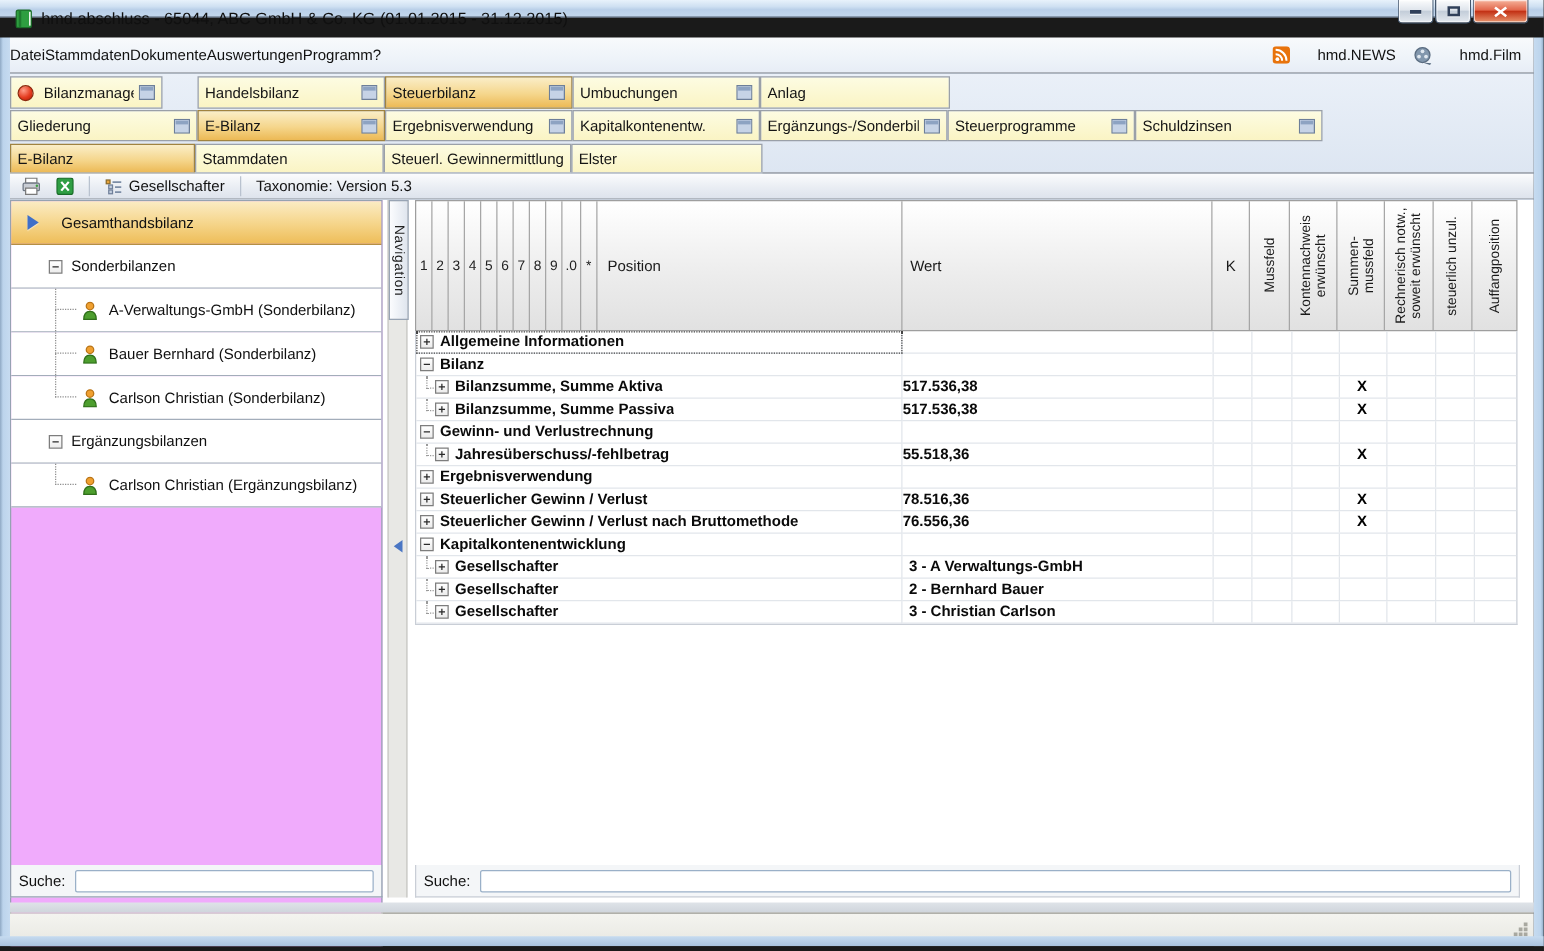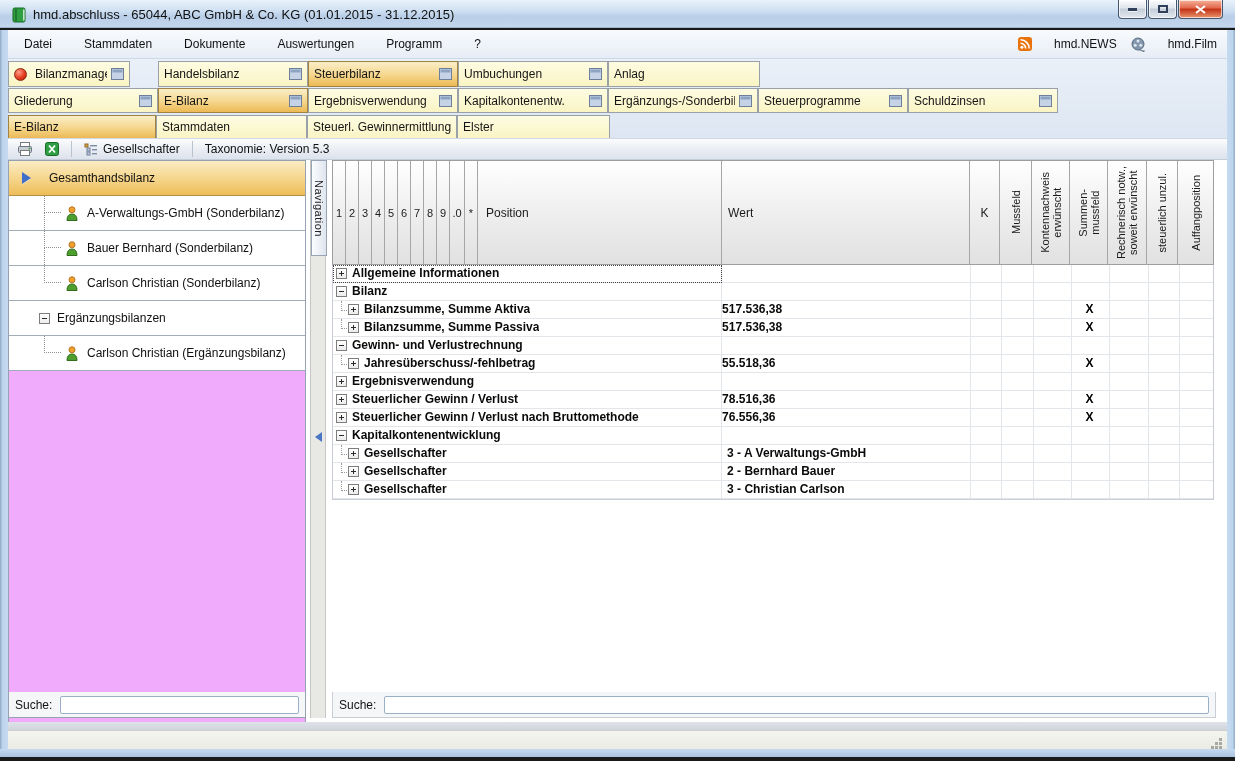--- a/index.html
+++ b/index.html
@@ -1,19 +1,19 @@
 <!DOCTYPE html>
 <html><head>
 <meta charset="utf-8">
 <style>
   * { margin:0; padding:0; box-sizing:border-box; }
   html,body { width:1235px; height:761px; font-family:"Liberation Sans", sans-serif; background:#1a1a1a; overflow:hidden; position:relative; }
 
   
-  .titlebar { position:absolute; left:0; top:0; width:1235px; height:28px;
+  .titlebar { position:absolute; left:0; top:0; width:1235px; height:14px;
     background:linear-gradient(#e8f2fb, #cfe0f2 40%, #b9cfe8 60%, #c2d6ec);
     border-bottom:1px solid #9fb4cd; z-index:5; }
   .frame-left  { position:absolute; left:0; top:30px; width:8px;  bottom:4px; background:linear-gradient(90deg,#8fa9c4,#bcd4ec 30%,#c6dbf0); z-index:4;}
   .frame-right { position:absolute; right:0; top:30px; width:8px; bottom:4px; background:linear-gradient(270deg,#8fa9c4,#bcd4ec 30%,#c6dbf0); z-index:4;}
   .frame-bottom{ position:absolute; left:0; right:0; bottom:4px; height:8px; background:linear-gradient(#c6dbf0,#a9c2de); z-index:4;}
   .frame-dark  { position:absolute; left:0; right:0; bottom:0; height:4px; background:#1a1a1a; z-index:4;}
 
   .app-icon { position:absolute; left:11px; top:7px; width:16px; height:16px; }
   .title-text { position:absolute; left:33px; top:0; height:30px; line-height:30px; font-size:13px; color:#101010; }
 
@@ -21,21 +21,21 @@
   .wbtn { width:29px; height:19px; margin-left:1px; border:1px solid #44566c; border-top:none;
     border-radius:0 0 4px 4px; display:flex; align-items:center; justify-content:center;
     background:linear-gradient(#fbfcfd,#dfe5ec 45%,#c3cdd9 50%,#e4e9ef); box-shadow:inset 0 0 0 1px rgba(255,255,255,.65); }
   .wbtn.close { width:45px; background:linear-gradient(#f6b49c,#e2664b 45%,#c23014 50%,#e8966f); }
   .glyph-min { width:9px; height:3px; background:#30405a; box-shadow:0 1px 0 rgba(255,255,255,.7); }
   .glyph-max { width:10px; height:8px; border:2px solid #30405a; background:transparent; box-shadow:0 1px 0 rgba(255,255,255,.5); }
 
   
   .menubar { position:absolute; left:8px; top:30px; width:1219px; height:28px;
     background:linear-gradient(#f8fafc,#eef3f9 60%,#e7edf6); display:flex; align-items:center; z-index:3;}
-  .menu-item { padding:0 16px; font-size:12px; color:#111; height:22px; line-height:22px; }
+  .menu-item { padding:0 0; font-size:12px; color:#111; height:22px; line-height:22px; }
   .menu-right { margin-left:auto; display:flex; align-items:center; gap:14px; padding-right:10px; }
   .menu-link { display:flex; align-items:center; gap:22px; font-size:12px; color:#111; }
 
   
   .tabs-bg { position:absolute; left:8px; top:58px; width:1219px; height:80px;
     background:linear-gradient(#eaf0f8,#dde6f2); border-top:1px solid #cdd8e6; z-index:2; }
   .tabrow { position:absolute; left:0; height:27px; }
   .tab { position:absolute; top:1px; height:26px; border:1px solid #9aa0a8; display:flex; align-items:center;
     padding:0 5px; font-size:12px; color:#151515; background:linear-gradient(#fdfce2,#faf4c4); }
   .tab.selected { background:linear-gradient(#faeec8,#f5d68c 55%,#ecb955); border-color:#a08340; }
@@ -362,20 +362,24 @@
   <span class="tb-btn">Taxonomie: Version 5.3</span>
 </div>
 
 <div class="main-bg"></div>
 
 <div class="tree-panel">
   <div class="tree-row selected">
     <span class="play-icon"></span>
     <span class="tree-label">Gesamthandsbilanz</span>
   </div>
+  <div class="tree-row group">
+    <span class="xp minus"></span>
+    <span class="tree-label">Sonderbilanzen</span>
+  </div>
   <div class="tree-row child mid">
     <span class="tree-conn"></span>
       <span class="tree-conn2"></span>
     <span class="person">
         <svg width="14" height="15" viewBox="0 0 14 15">
           <circle cx="7" cy="3.8" r="3" fill="#f0a030" stroke="#b87418"></circle>
           <path d="M2 14.5 Q2 8 7 8 Q12 8 12 14.5 Z" fill="#4d9e2e" stroke="#2f6e1a"></path>
         </svg>
       </span>
     <span class="tree-label">A-Verwaltungs-GmbH (Sonderbilanz)</span>

